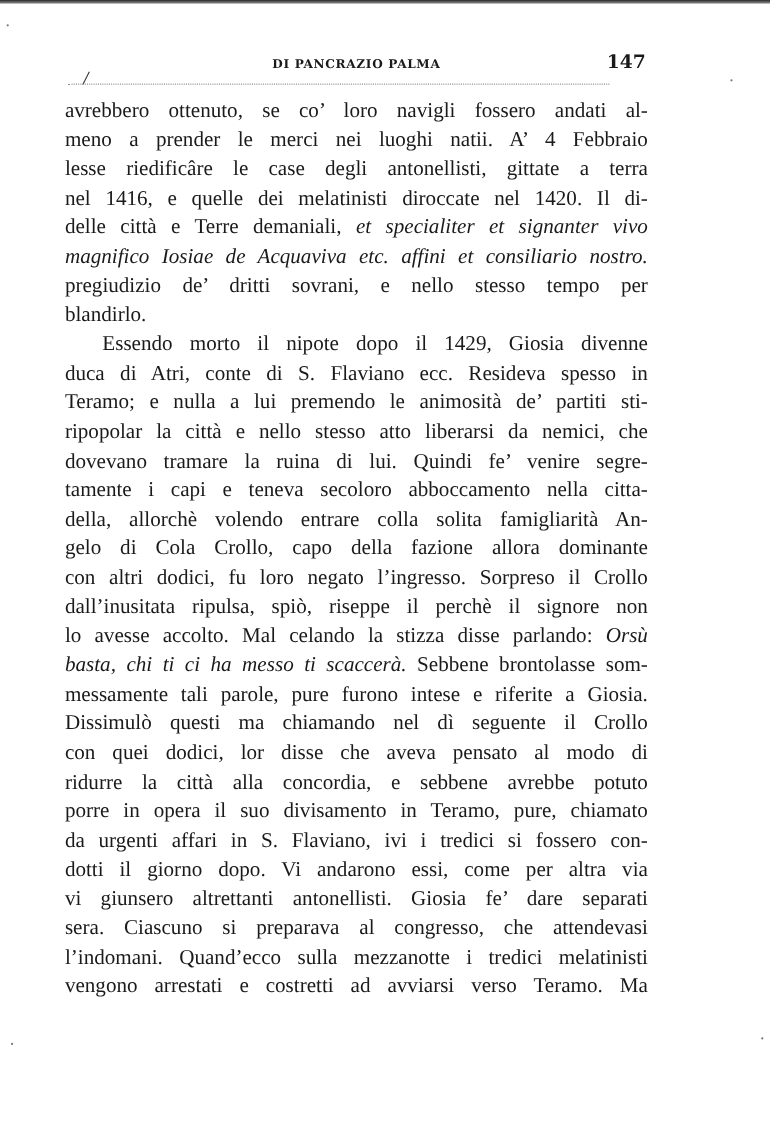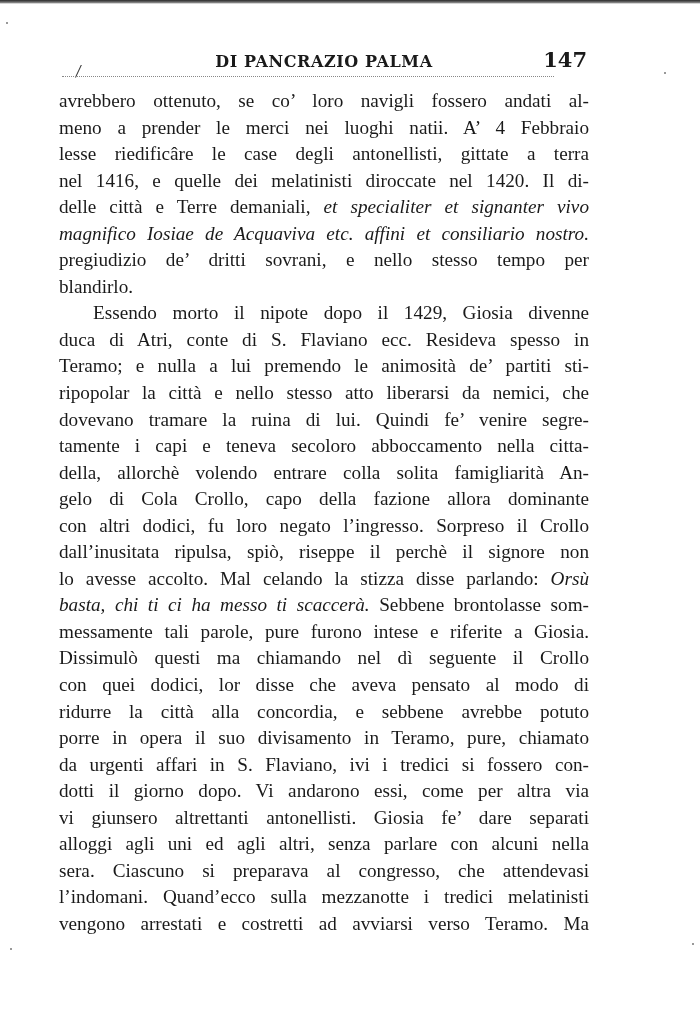--- a/index.html
+++ b/index.html
@@ -9,24 +9,24 @@
   }
   .top-edge {
     position: absolute; left: 0; top: 0; width: 700px; height: 4px;
     background: linear-gradient(#2a2a2a, #777 60%, #fff);
   }
   .header {
     position: absolute; left: 59px; top: 47px; width: 530px; height: 24px;
   }
   .running-head {
     position: absolute; left: 0; right: 0; top: 5px; text-align: center;
-    font-size: 16px; letter-spacing: 0.6px; font-variant: small-caps; font-weight: bold;
+    font-size: 11px; letter-spacing: 0.6px; font-variant: small-caps; font-weight: bold;
   }
   .page-number {
-    position: absolute; right: 2px; top: 0; font-size: 21px; font-weight: bold;
+    position: absolute; right: 2px; top: 0; font-size: 17px; font-weight: bold;
   }
   .rule {
     position: absolute; left: 62px; top: 76px; width: 492px; height: 0;
     border-top: 1px dotted #888;
   }
   .tick-mark { position: absolute; left: 76px; top: 63px; font-size: 14px; color: #333; font-style: italic; }
   .body-text {
     position: absolute; left: 59px; top: 88px; width: 530px;
     font-family: "Liberation Serif", "DejaVu Serif", serif;
     font-size: 19.2px; line-height: 26.55px;
@@ -74,21 +74,20 @@
       <span class="line"><span>lo avesse accolto. Mal celando la stizza disse parlando: </span><i>Orsù</i></span>
       <span class="line"><i>basta, chi ti ci ha messo ti scaccerà.</i><span> Sebbene brontolasse som-</span></span>
       <span class="line"><span>messamente tali parole, pure furono intese e riferite a Giosia.</span></span>
       <span class="line"><span>Dissimulò questi ma chiamando nel dì seguente il Crollo</span></span>
       <span class="line"><span>con quei dodici, lor disse che aveva pensato al modo di</span></span>
       <span class="line"><span>ridurre la città alla concordia, e sebbene avrebbe potuto</span></span>
       <span class="line"><span>porre in opera il suo divisamento in Teramo, pure, chiamato</span></span>
       <span class="line"><span>da urgenti affari in S. Flaviano, ivi i tredici si fossero con-</span></span>
       <span class="line"><span>dotti il giorno dopo. Vi andarono essi, come per altra via</span></span>
       <span class="line"><span>vi giunsero altrettanti antonellisti. Giosia fe’ dare separati</span></span>
-      <span class="line"><span>alloggi agli uni ed agli altri, senza parlare con alcuni nella</span></span>
       <span class="line"><span>sera. Ciascuno si preparava al congresso, che attendevasi</span></span>
       <span class="line"><span>l’indomani. Quand’ecco sulla mezzanotte i tredici melatinisti</span></span>
       <span class="line"><span>vengono arrestati e costretti ad avviarsi verso Teramo. Ma</span></span>
     </div>
   </div>
 
 <div class="speck" style="left:664px;top:72px;"></div>
 <div class="speck" style="left:6px;top:22px;"></div>
 <div class="speck" style="left:692px;top:943px;"></div>
 <div class="speck" style="left:10px;top:948px;"></div>

